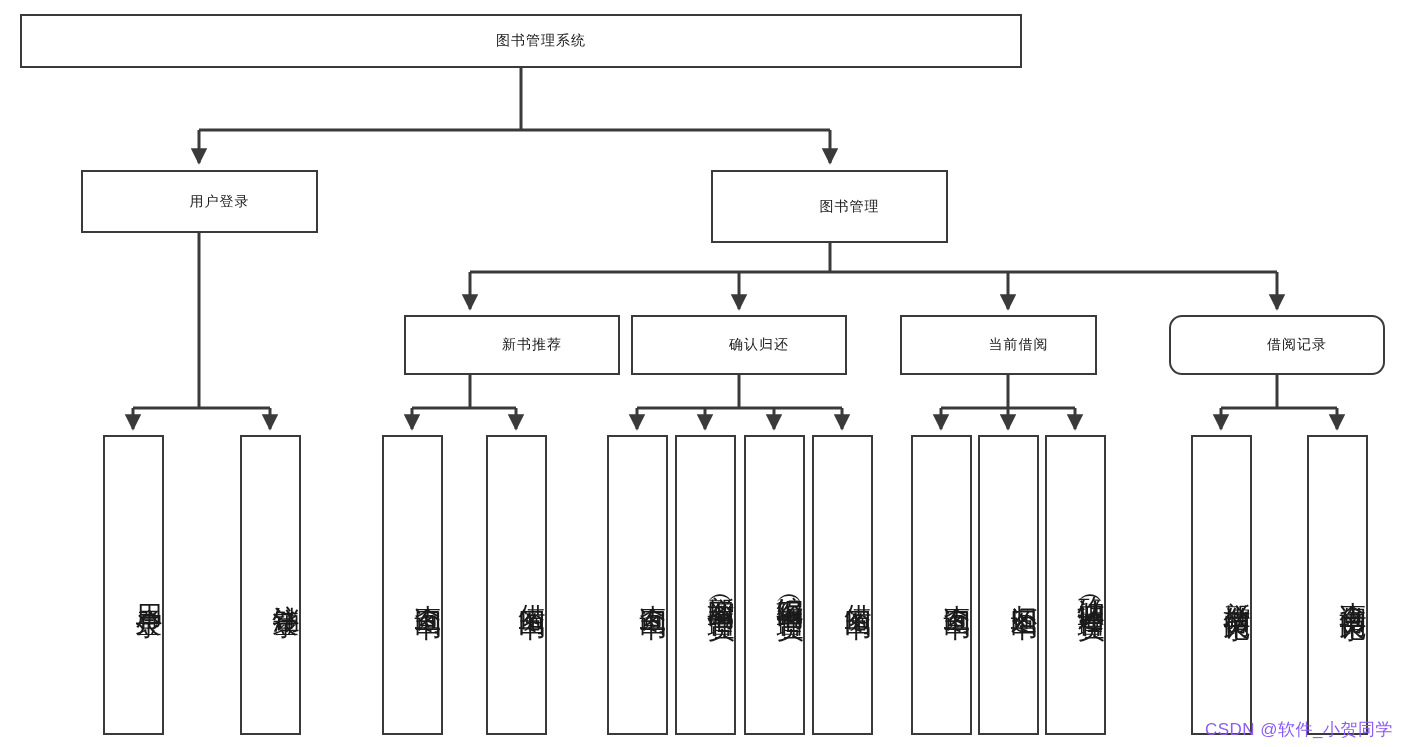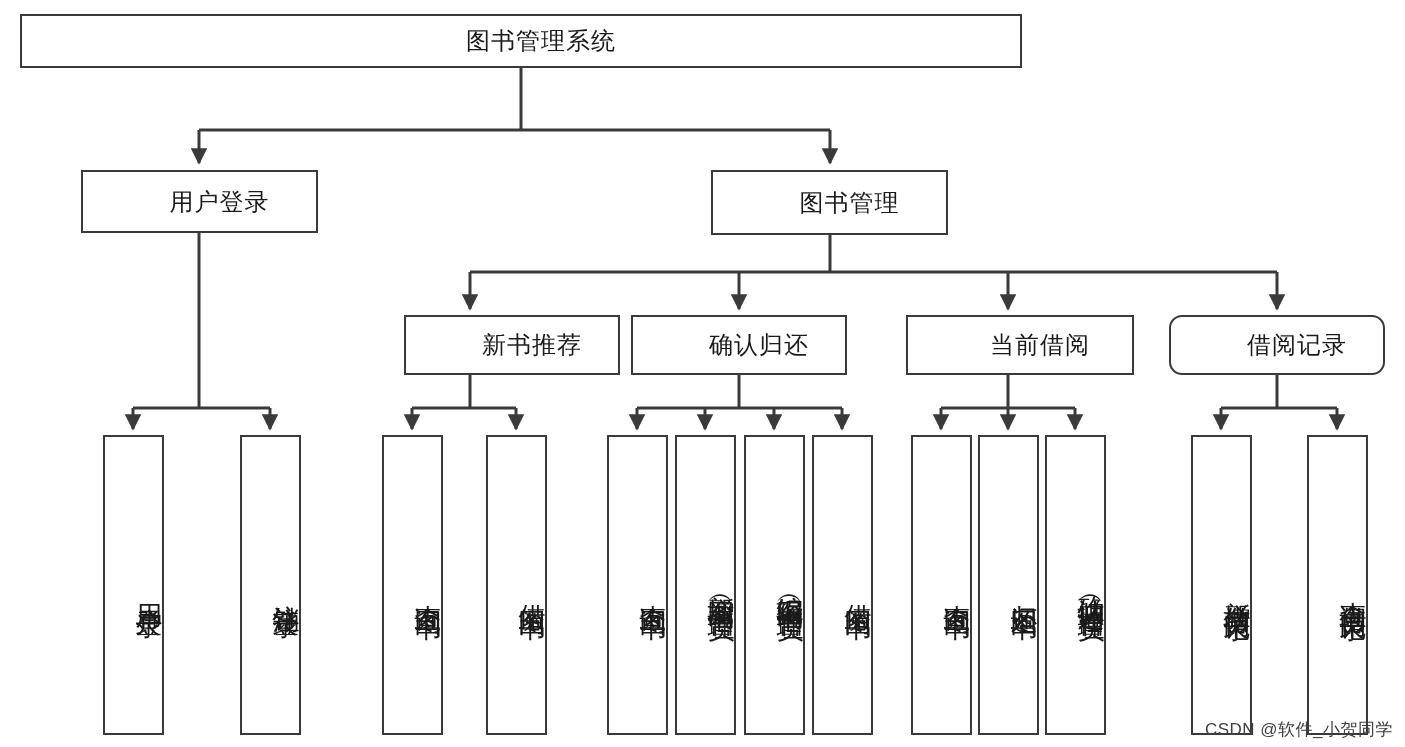--- a/index.html
+++ b/index.html
@@ -30,21 +30,21 @@
     position: absolute;
     box-sizing: border-box;
     background: #ffffff;
     border: 2px solid #3a3a3a;
     display: flex;
     align-items: center;
     justify-content: center;
     color: #1a1a1a;
   }
   .node-h {
-    font-size: 24px;
+    font-size: 14px;
     letter-spacing: 1px;
     white-space: nowrap;
     padding-left: 40px;
   }
   .node-v {
     writing-mode: vertical-rl;
     text-orientation: upright;
     font-size: 27px;
     letter-spacing: 3px;
     line-height: 1;
@@ -53,21 +53,21 @@
     justify-content: center;
   }
   .node-v.tall {
     padding-top: 4px;
   }
   .watermark {
     position: absolute;
     right: 12px;
     bottom: 6px;
     font-size: 17px;
-    color: #404040;
+    color: #8b5cf6;
     white-space: nowrap;
     letter-spacing: 0.5px;
   }
 </style>
 </head>
 <body>
 
 <div id="diagram-root">
 
   <svg class="edges" viewBox="0 0 1405 747" xmlns="http://www.w3.org/2000/svg">
@@ -120,31 +120,31 @@
     </g>
   </svg>
 
   <div class="node node-h" style="left:20px; top:14px; width:1002px; height:54px;">
     <span>图书管理系统</span>
   </div>
 
   <div class="node node-h" style="left:81px; top:170px; width:237px; height:63px;">
     <span>用户登录</span>
   </div>
-  <div class="node node-h" style="left:711px; top:170px; width:237px; height:65px;">
+  <div class="node node-h" style="left:711px; top:170px; width:237px; height:73px;">
     <span>图书管理</span>
   </div>
 
   <div class="node node-h" style="left:362px; top:315px; width:216px; height:60px;margin-left:42px;">
     <span>新书推荐</span>
   </div>
   <div class="node node-h" style="left:631px; top:315px; width:216px; height:60px;">
     <span>确认归还</span>
   </div>
-  <div class="node node-h" style="left:900px; top:315px; width:228px; height:60px;margin-left:6px;">
+  <div class="node node-h" style="left:900px; top:315px; width:197px; height:60px;">
     <span>当前借阅</span>
   </div>
   <div class="node node-h" style="left:1169px; top:315px; width:216px; height:60px;border-radius:13px;">
     <span>借阅记录</span>
   </div>
 
   <div class="node node-v" style="left:103px; top:435px; width:61px; height:300px;">
     <span>用户登录</span>
   </div>
   <div class="node node-v" style="left:240px; top:435px; width:61px; height:300px;">

